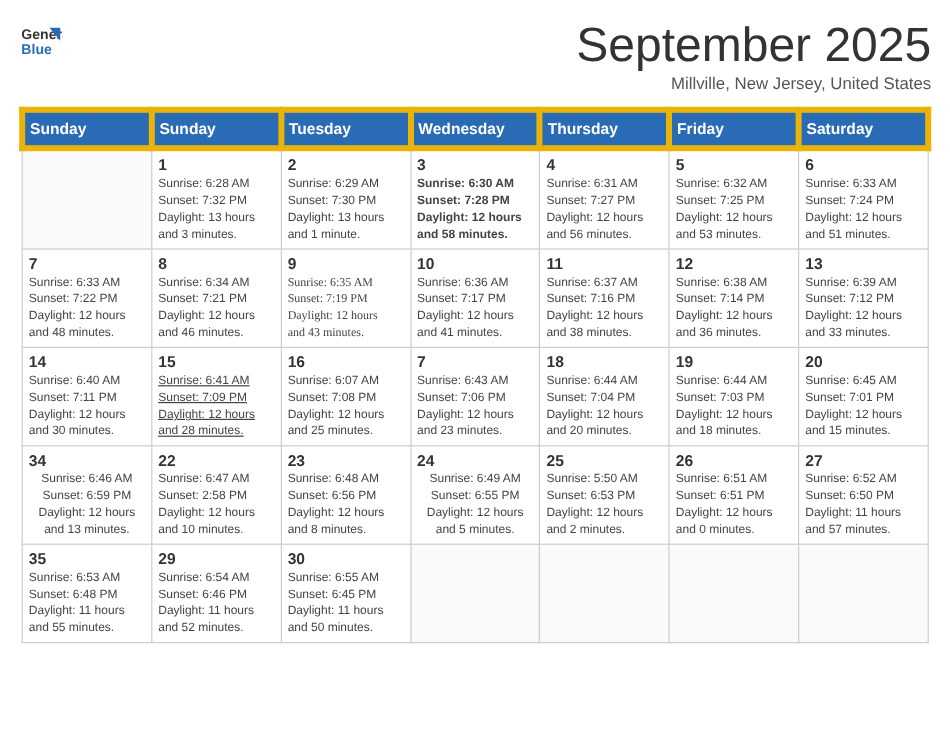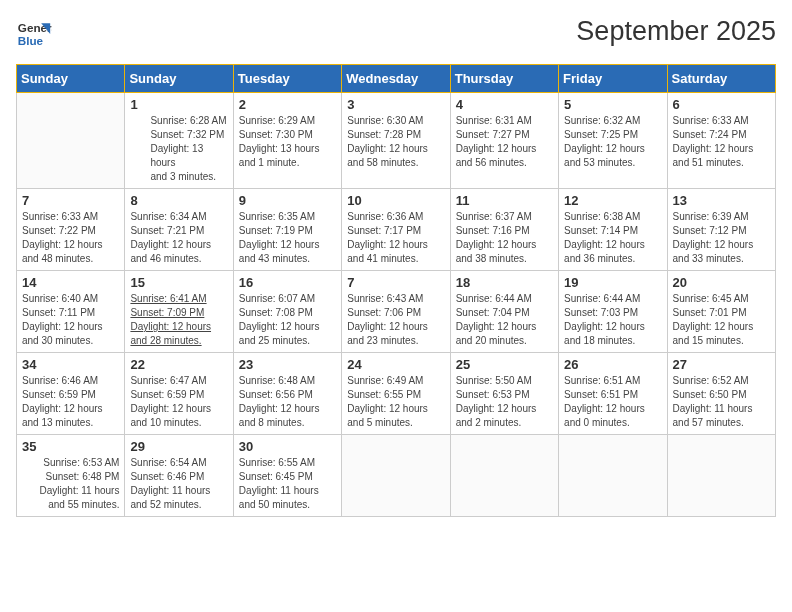--- a/index.html
+++ b/index.html
@@ -19,30 +19,30 @@
     .logo {
       display: flex;
       align-items: center;
       gap: 4px;
     }
     .logo-icon {
       width: 36px;
       height: 36px;
     }
     .title-block { text-align: right; }
-    .title-block h1 { font-size: 27px; color: #333; font-weight: normal; }
+    .title-block h1 { font-size: 40px; color: #333; font-weight: normal; }
     .title-block h2 { font-size: 14px; color: #555; font-weight: normal; }
     .calendar { width: 100%; border-collapse: collapse; }
     .calendar th {
       background: #2a6bb5;
       color: #fff;
       font-size: 13px;
       padding: 6px 4px;
       text-align: left;
-      border: 1px solid #eab308;
+      border: 5px solid #eab308;
     }
     .calendar td {
       border: 1px solid #ccc;
       vertical-align: top;
       padding: 4px 5px;
       font-size: 10.5px;
       color: #333;
       width: calc(100% / 7);
       min-height: 80px;
     }
@@ -65,55 +65,56 @@
 <div class="header">
   <div class="logo">
     <svg class="logo-icon" viewBox="0 0 40 40" xmlns="http://www.w3.org/2000/svg">
       <text x="2" y="18" font-size="13" font-weight="bold" fill="#333" font-family="Arial">General</text>
       <text x="2" y="32" font-size="13" font-weight="bold" fill="#2a6bb5" font-family="Arial">Blue</text>
       <polygon points="28,8 38,8 38,20" fill="#2a6bb5"></polygon>
     </svg>
   </div>
   <div class="title-block">
     <h1>September 2025</h1>
+    <h2>Millville, New Jersey, United States</h2>
   </div>
 </div>
 
 <table class="calendar">
   <thead>
     <tr>
     <th>Sunday</th>
         <th>Sunday</th>
         <th>Tuesday</th>
         <th>Wednesday</th>
         <th>Thursday</th>
         <th>Friday</th>
         <th>Saturday</th>
       </tr>
   </thead>
   <tbody id="calendar-body">
   <tr>
         <td class="empty"></td>
         <td>
           <div class="day-num">1</div>
-          <div class="day-info" style="white-space: pre-line; margin-left: 20px;">Sunrise: 6:28 AM
+          <div class="day-info" style="white-space: pre-line;">Sunrise: 6:28 AM
 Sunset: 7:32 PM
 Daylight: 13 hours
 and 3 minutes.</div>
         </td>
         <td>
           <div class="day-num">2</div>
           <div class="day-info" style="white-space: pre-line;">Sunrise: 6:29 AM
 Sunset: 7:30 PM
 Daylight: 13 hours
 and 1 minute.</div>
         </td>
         <td>
           <div class="day-num">3</div>
-          <div class="day-info" style="white-space: pre-line;">Sunrise: 6:30 AM
+          <div class="day-info" style="white-space: pre-line; font-weight: bold;">Sunrise: 6:30 AM
 Sunset: 7:28 PM
 Daylight: 12 hours
 and 58 minutes.</div>
         </td>
         <td>
           <div class="day-num">4</div>
           <div class="day-info" style="white-space: pre-line;">Sunrise: 6:31 AM
 Sunset: 7:27 PM
 Daylight: 12 hours
 and 56 minutes.</div>
@@ -143,21 +144,21 @@
         </td>
         <td>
           <div class="day-num">8</div>
           <div class="day-info" style="white-space: pre-line;">Sunrise: 6:34 AM
 Sunset: 7:21 PM
 Daylight: 12 hours
 and 46 minutes.</div>
         </td>
         <td>
           <div class="day-num">9</div>
-          <div class="day-info" style="white-space: pre-line;">Sunrise: 6:35 AM
+          <div class="day-info" style="white-space: pre-line; font-family: Liberation Serif, serif;">Sunrise: 6:35 AM
 Sunset: 7:19 PM
 Daylight: 12 hours
 and 43 minutes.</div>
         </td>
         <td>
           <div class="day-num">10</div>
           <div class="day-info" style="white-space: pre-line;">Sunrise: 6:36 AM
 Sunset: 7:17 PM
 Daylight: 12 hours
 and 41 minutes.</div>
@@ -231,42 +232,42 @@
           <div class="day-num">20</div>
           <div class="day-info" style="white-space: pre-line;">Sunrise: 6:45 AM
 Sunset: 7:01 PM
 Daylight: 12 hours
 and 15 minutes.</div>
         </td>
       </tr>
       <tr>
         <td>
           <div class="day-num">34</div>
-          <div class="day-info" style="white-space: pre-line;">Sunrise: 6:46 AM
+          <div class="day-info" style="white-space: pre-line; text-align: center;">Sunrise: 6:46 AM
 Sunset: 6:59 PM
 Daylight: 12 hours
 and 13 minutes.</div>
         </td>
         <td>
           <div class="day-num">22</div>
           <div class="day-info" style="white-space: pre-line;">Sunrise: 6:47 AM
-Sunset: 6:59 PM
+Sunset: 2:58 PM
 Daylight: 12 hours
 and 10 minutes.</div>
         </td>
         <td>
           <div class="day-num">23</div>
           <div class="day-info" style="white-space: pre-line;">Sunrise: 6:48 AM
 Sunset: 6:56 PM
 Daylight: 12 hours
 and 8 minutes.</div>
         </td>
         <td>
           <div class="day-num">24</div>
-          <div class="day-info" style="white-space: pre-line;">Sunrise: 6:49 AM
+          <div class="day-info" style="white-space: pre-line; text-align: center;">Sunrise: 6:49 AM
 Sunset: 6:55 PM
 Daylight: 12 hours
 and 5 minutes.</div>
         </td>
         <td>
           <div class="day-num">25</div>
           <div class="day-info" style="white-space: pre-line;">Sunrise: 5:50 AM
 Sunset: 6:53 PM
 Daylight: 12 hours
 and 2 minutes.</div>
@@ -282,21 +283,21 @@
           <div class="day-num">27</div>
           <div class="day-info" style="white-space: pre-line;">Sunrise: 6:52 AM
 Sunset: 6:50 PM
 Daylight: 11 hours
 and 57 minutes.</div>
         </td>
       </tr>
       <tr>
         <td>
           <div class="day-num">35</div>
-          <div class="day-info" style="white-space: pre-line; text-align: right;">Sunrise: 6:53 AM
+          <div class="day-info" style="white-space: pre-line;">Sunrise: 6:53 AM
 Sunset: 6:48 PM
 Daylight: 11 hours
 and 55 minutes.</div>
         </td>
         <td>
           <div class="day-num">29</div>
           <div class="day-info" style="white-space: pre-line;">Sunrise: 6:54 AM
 Sunset: 6:46 PM
 Daylight: 11 hours
 and 52 minutes.</div>

